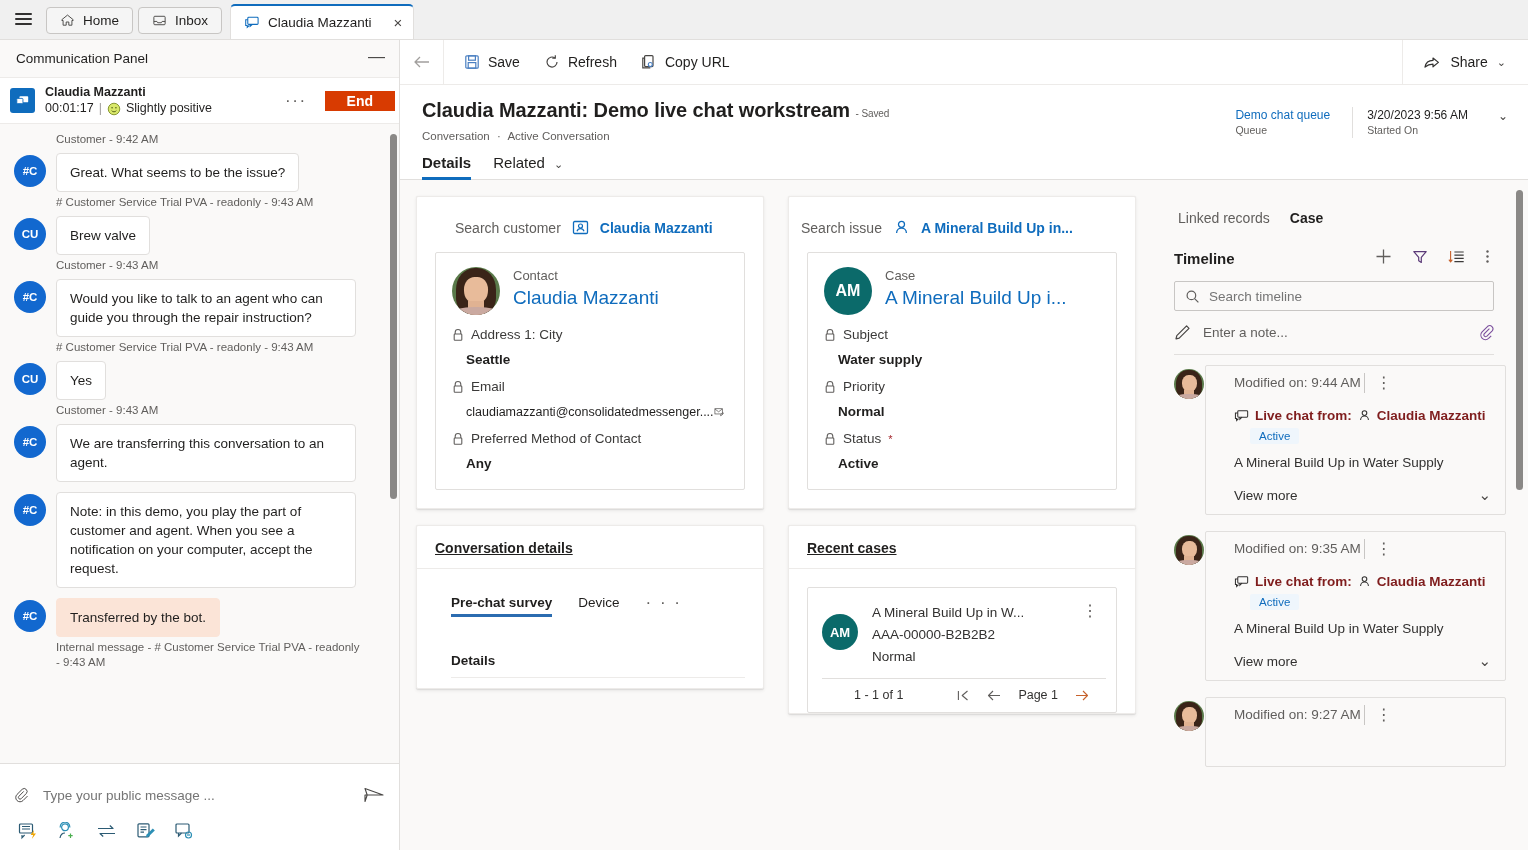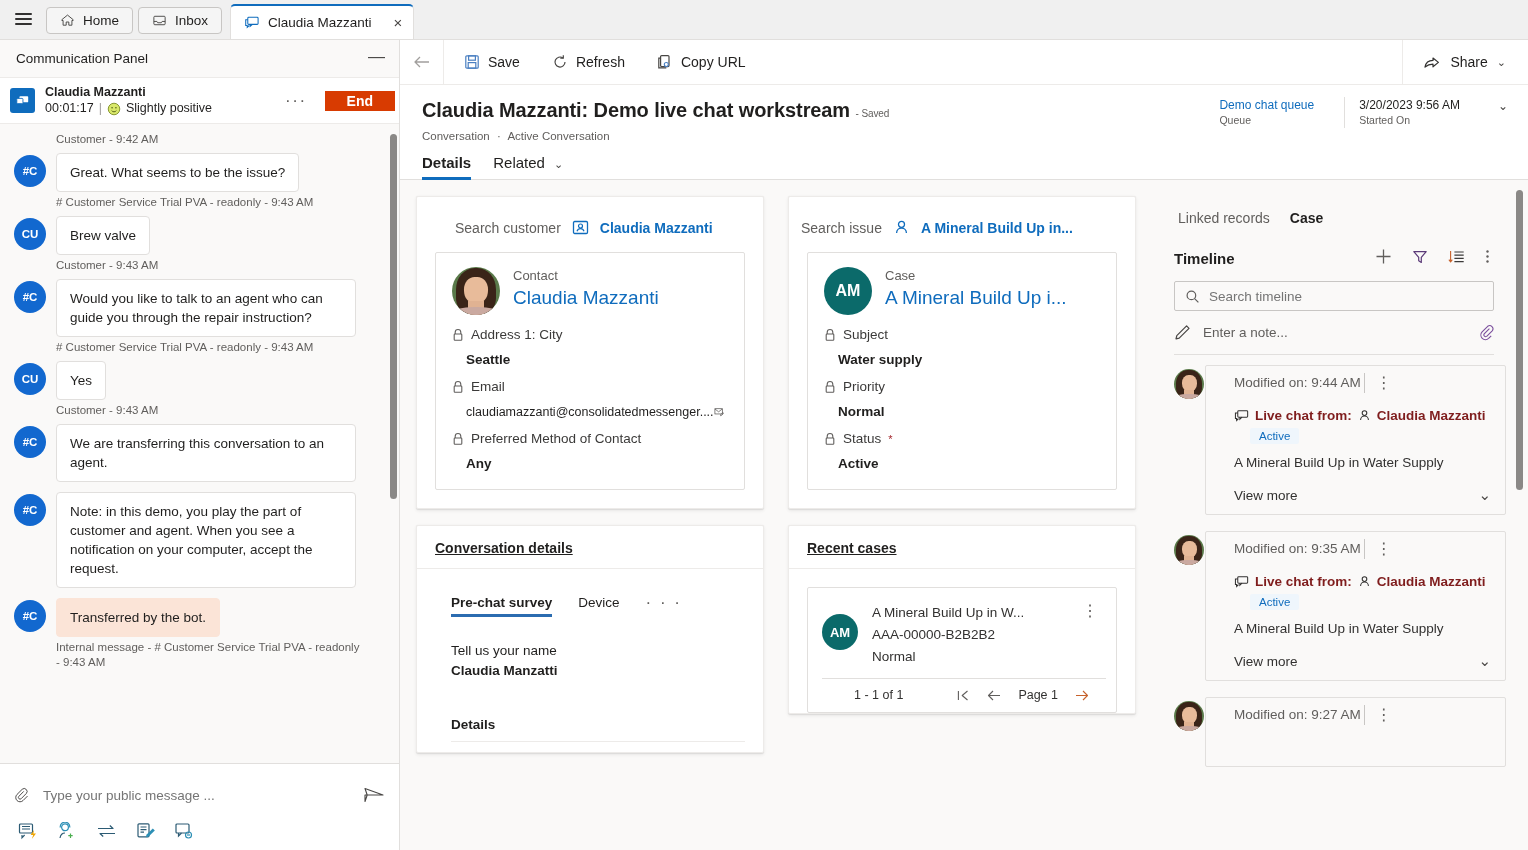--- a/index.html
+++ b/index.html
@@ -68,32 +68,32 @@
   .composer-row { display: flex; align-items: center; gap: 12px; height: 42px; }
   .composer-input { flex: 1; font-size: 13.5px; color: #605e5c; border: none; outline: none;
                     background: transparent; font-family: inherit; }
   .tool-row { display: flex; align-items: center; gap: 19px; padding: 6px 0 10px 4px; }
 
   
   .main { flex: 1; display: flex; flex-direction: column; min-width: 0; background: #fff; }
   .cmdbar { height: 45px; display: flex; align-items: center; border-bottom: 1px solid #edebe9; }
   .backbtn { width: 44px; height: 45px; display: flex; align-items: center; justify-content: center;
              border-right: 1px solid #edebe9; }
-  .cmdgrp { display: flex; align-items: center; gap: 32px; padding-left: 20px; flex: 1; }
+  .cmdgrp { display: flex; align-items: center; gap: 24px; padding-left: 20px; flex: 1; }
   .cmd { display: flex; align-items: center; gap: 8px; font-size: 14px; color: #201f1e; cursor: pointer; }
   .share { display: flex; align-items: center; gap: 9px; font-size: 14px; color: #201f1e;
            padding: 0 22px 0 20px; border-left: 1px solid #edebe9; height: 45px; }
   .share .chev { font-size: 11px; color: #484644; }
 
   .rec-head { padding: 14px 0 0 22px; position: relative; }
   .rec-title { font-size: 20px; color: #201f1e; font-weight: 600; letter-spacing: -0.1px; }
   .rec-title .saved { font-size: 10px; color: #605e5c; font-weight: normal; }
   .breadcrumb { font-size: 11.5px; color: #605e5c; margin-top: 8px; }
   .breadcrumb .dot { margin: 0 4px; }
-  .hdr-right { position: absolute; right: 18px; top: 12px; display: flex; align-items: flex-start; gap: 16px; }
+  .hdr-right { position: absolute; right: 18px; top: 22px; display: flex; align-items: flex-start; gap: 8px; }
   .hdr-cell { padding: 0 14px; }
   .hdr-cell + .hdr-cell { border-left: 1px solid #e1dfdd; }
   .hdr-v { font-size: 12px; color: #0f6cbd; line-height: 16px; }
   .hdr-v.dark { color: #201f1e; }
   .hdr-l { font-size: 10.5px; color: #605e5c; line-height: 15px; }
   .hdr-chev { font-size: 12px; color: #484644; padding: 2px 2px 0 8px; }
 
   .tabsrow { display: flex; align-items: flex-end; gap: 22px; padding: 12px 0 0 22px;
              border-bottom: 1px solid #e1dfdd; }
   .ftab { font-size: 15px; color: #201f1e; padding-bottom: 8px; position: relative; cursor: pointer; }
@@ -509,24 +509,20 @@
             <div class="sec-title">Conversation details</div>
             <div class="subtabs">
               <div class="stab sel">
                 <span>Pre-chat survey</span>
               </div>
               <div class="stab">
                 <span>Device</span>
               </div>
               <div class="stab dots">· · ·</div>
             </div>
-            <div class="survey">
-              <div class="survey-q">Tell us your name</div>
-              <div class="survey-a">Claudia Manzatti</div>
-            </div>
             <div class="details-h">Details</div>
           </div>
         </div>
 
         <div class="col col2">
           <div class="card">
             <div class="search-row" style="padding-left:12px;">
               <span class="search-lbl">Search issue</span>
               <svg width="17" height="17" viewBox="0 0 17 17">
                 <circle cx="8.5" cy="5.3" r="3" fill="none" stroke="#0f6cbd" stroke-width="1.3"></circle>

